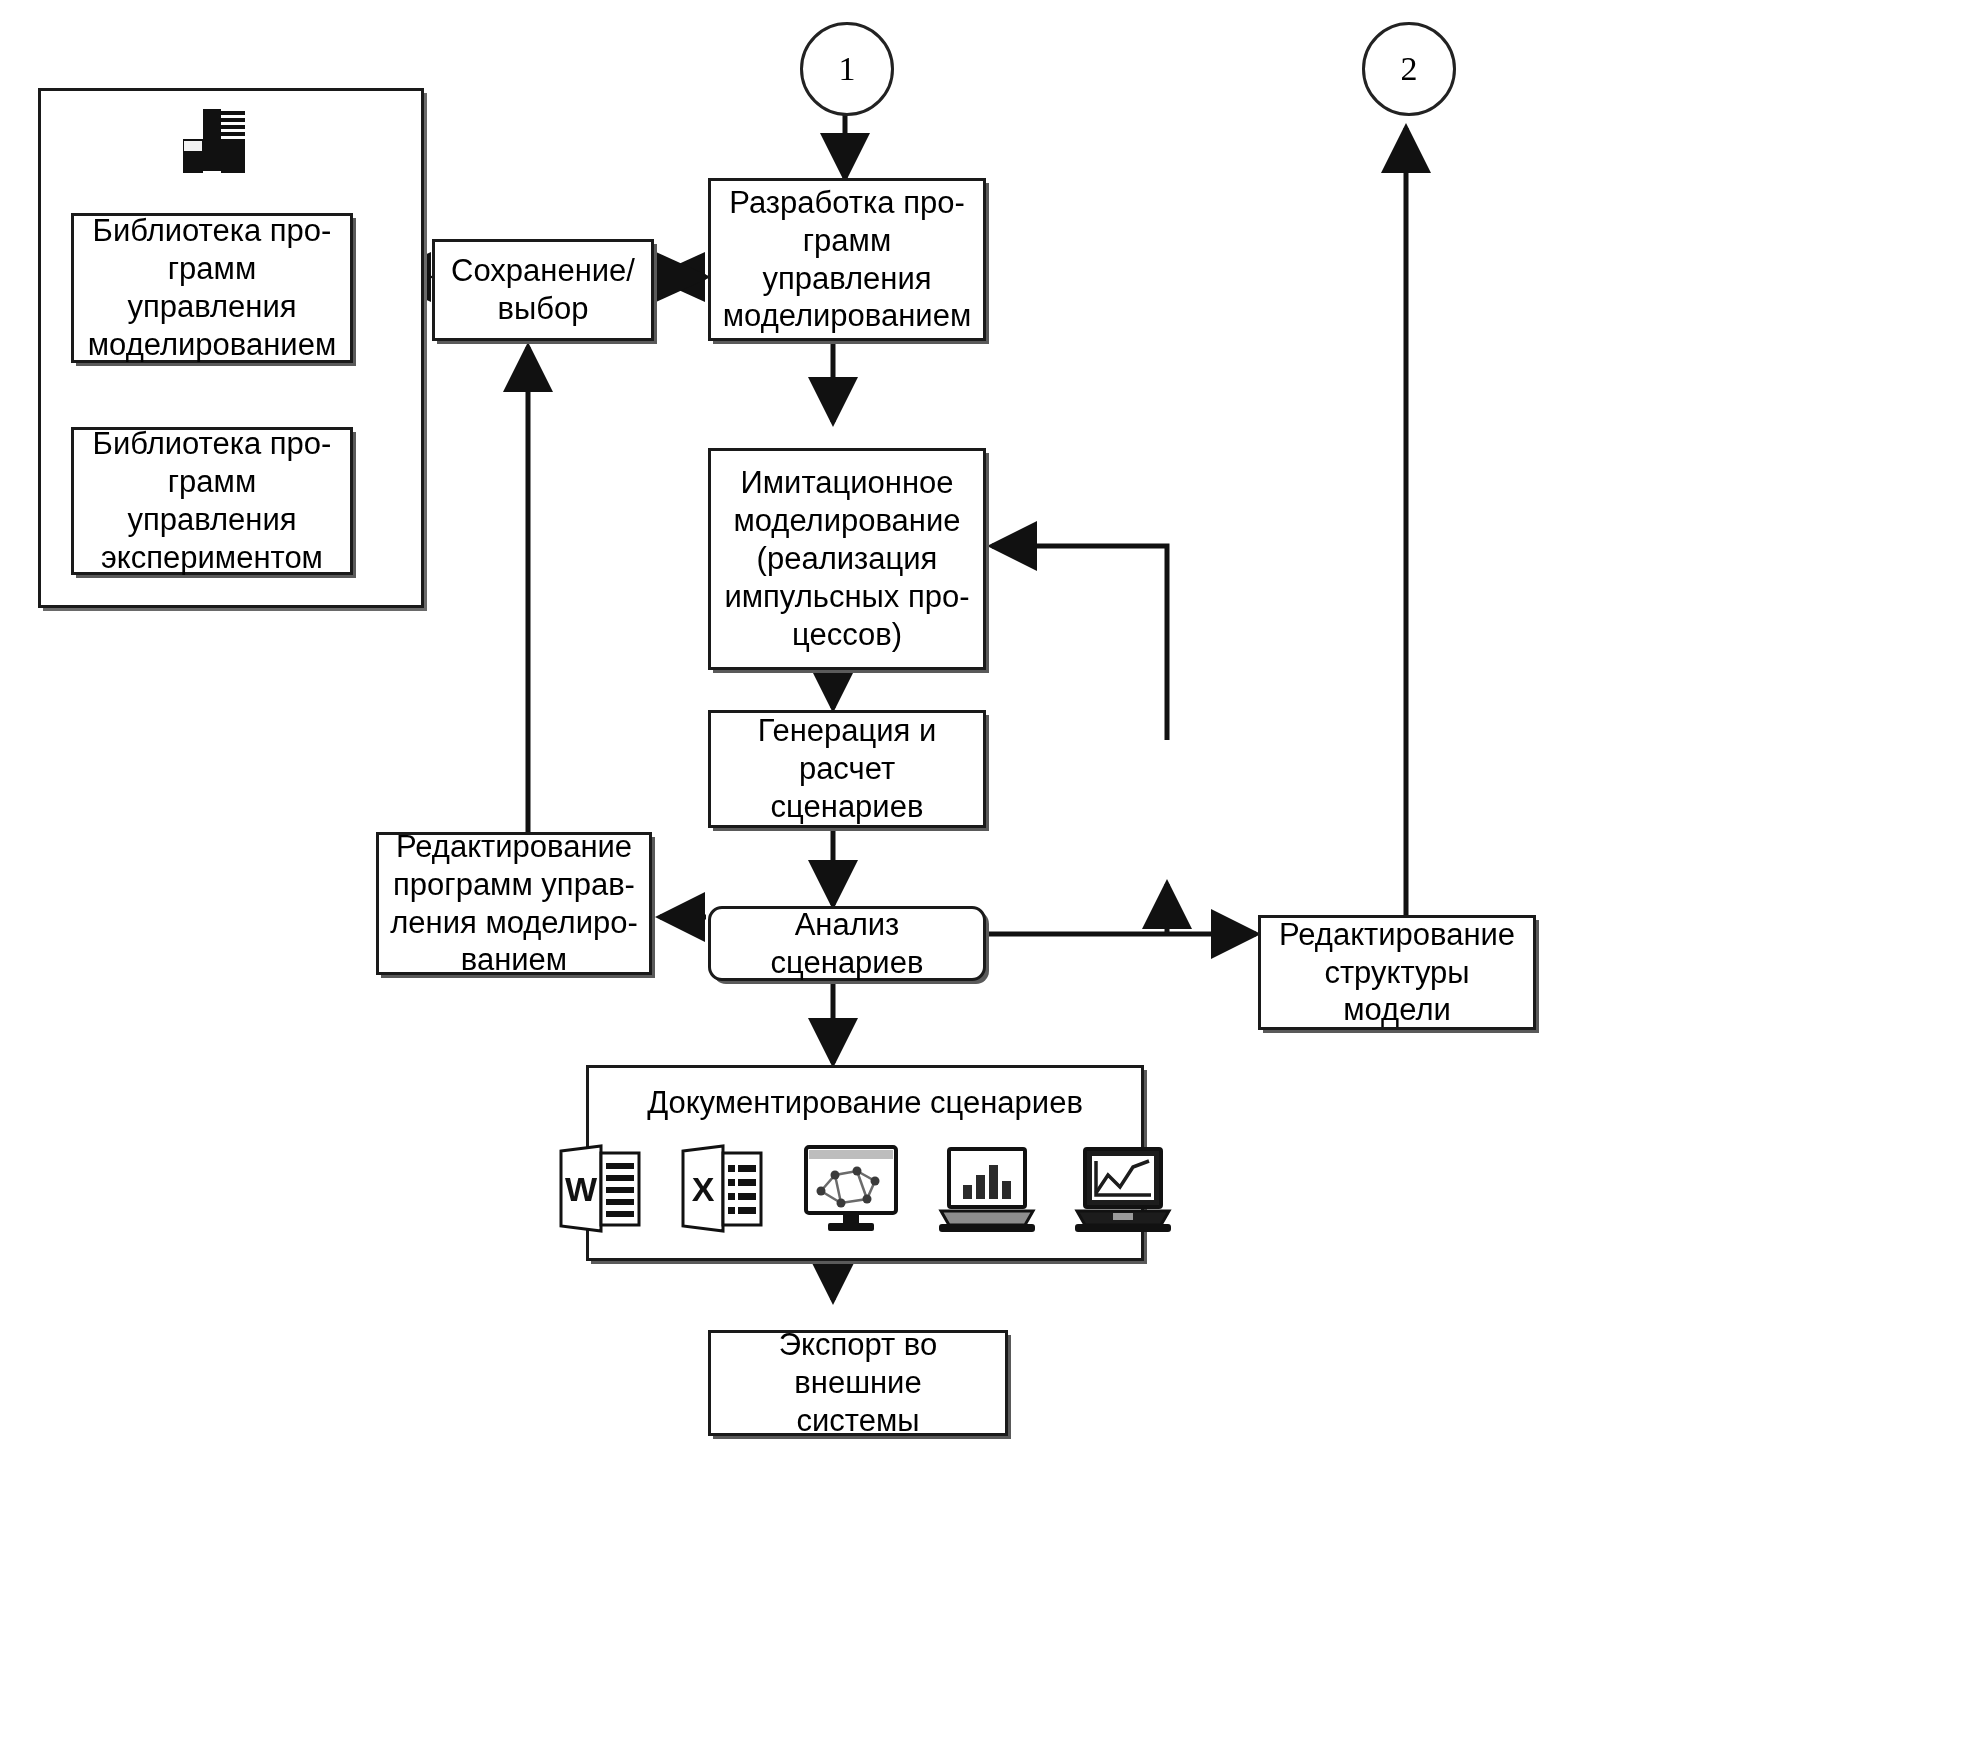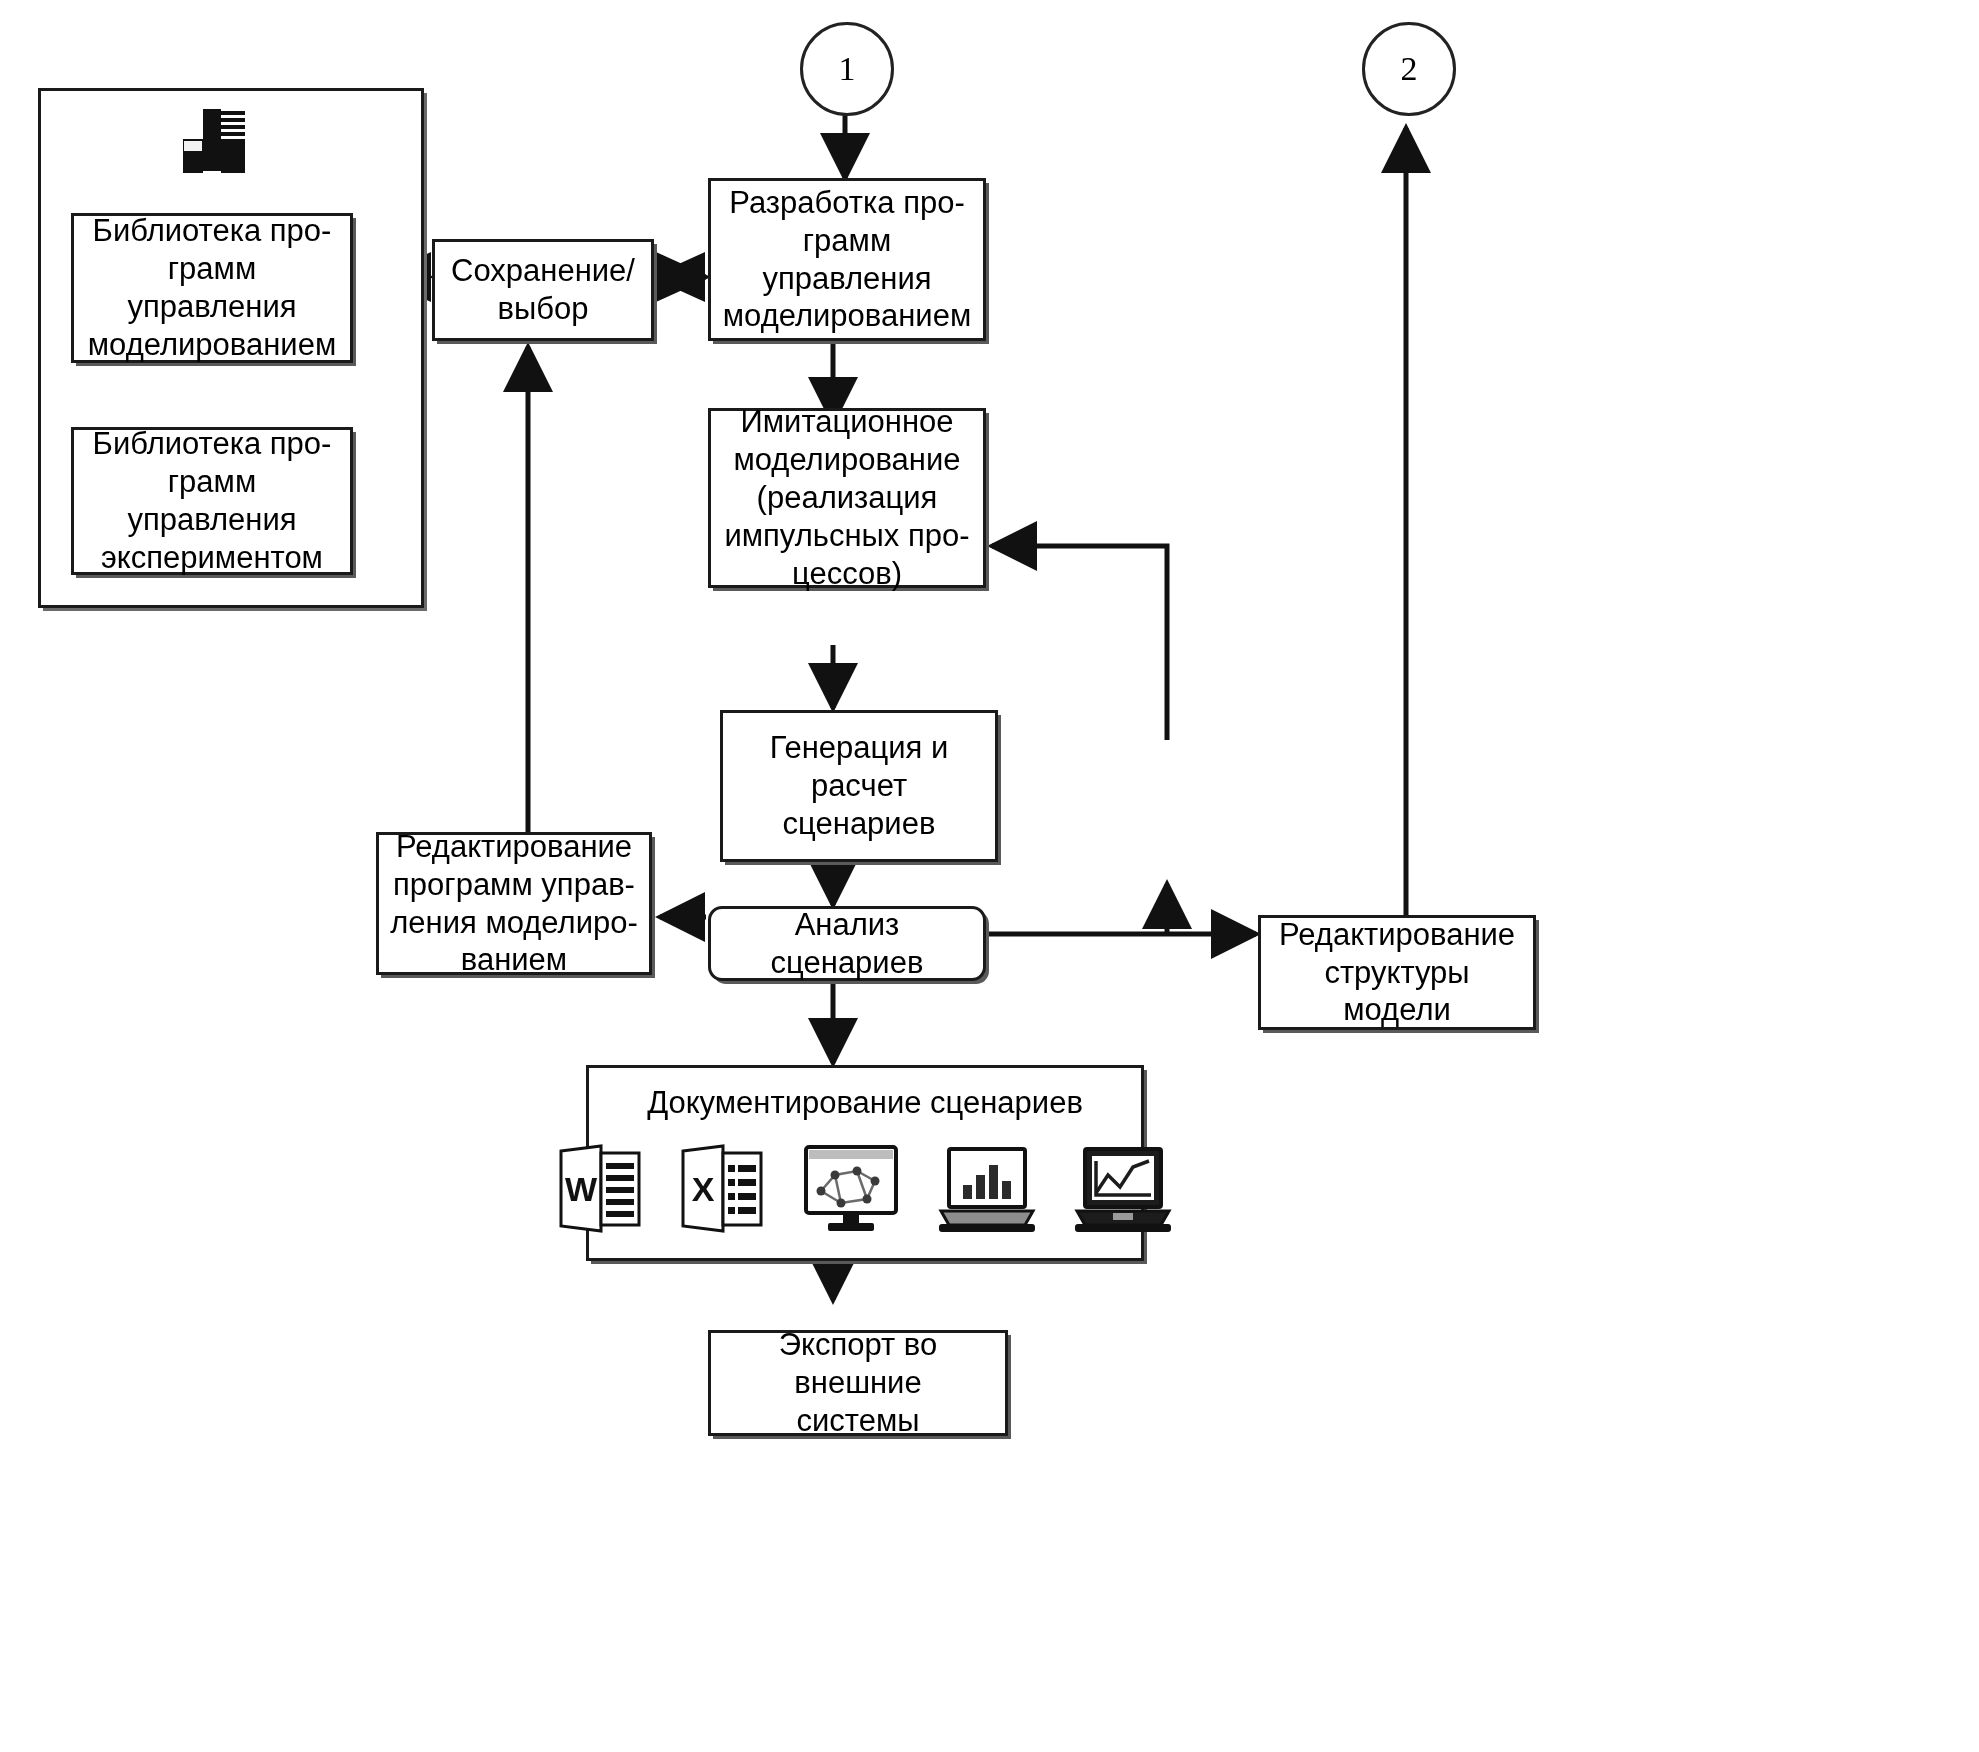--- a/index.html
+++ b/index.html
@@ -166,29 +166,29 @@
     <span>Сохранение/
 выбор</span>
   </div>
 
   <div class="node" style="left:708px;top:178px;width:278px;height:163px;">
     <span>Разработка про-
 грамм управления
 моделированием</span>
   </div>
 
-  <div class="node" style="left:708px;top:408px;width:278px;height:180px;">
+  <div class="node" style="left:708px;top:448px;width:278px;height:222px;">
     <span>Имитационное
 моделирование
 (реализация
 импульсных про-
 цессов)</span>
   </div>
 
-  <div class="node" style="left:708px;top:710px;width:278px;height:152px;margin-left:12px;">
+  <div class="node" style="left:708px;top:710px;width:278px;height:118px;">
     <span>Генерация и расчет
 сценариев</span>
   </div>
 
 
   <div class="node" style="left:376px;top:832px;width:276px;height:143px;">
     <span>Редактирование
 программ управ-
 ления моделиро-
 ванием</span>

